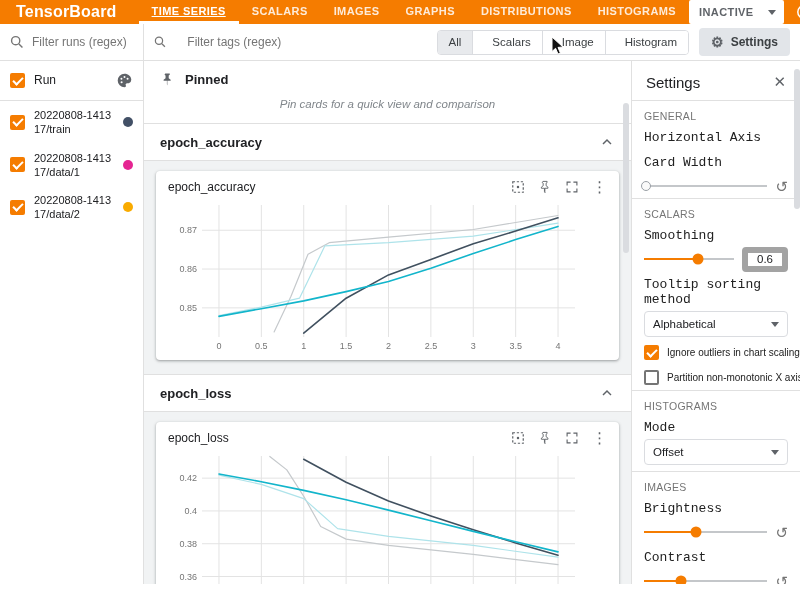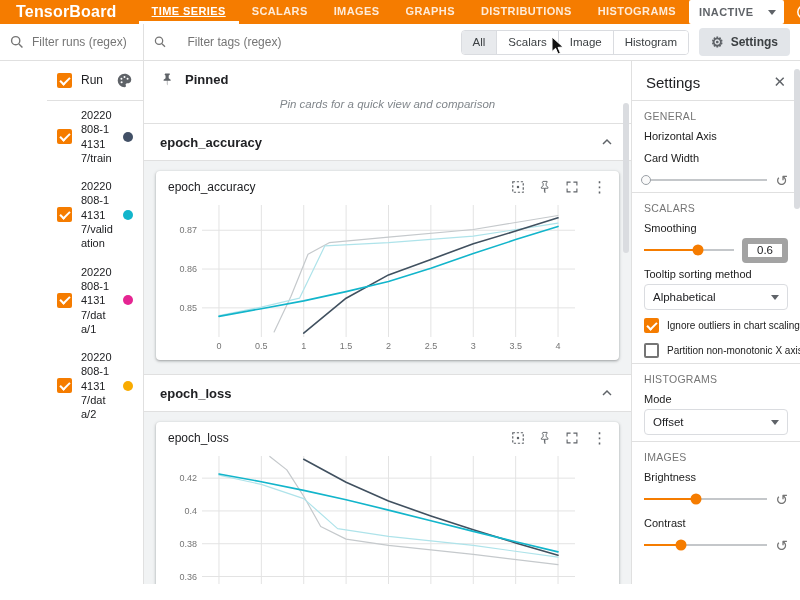--- a/index.html
+++ b/index.html
@@ -25,35 +25,35 @@
   .content-col { flex:1; display:flex; flex-direction:column; min-width:0; }
   .body-row { flex:1; display:flex; min-height:0; }
   .cards-area { flex:1; min-width:0; border-right:1px solid #e0e0e0; position:relative; overflow:hidden; background:#fff; }
   .settings-panel { width:168px; flex:none; padding:0 12px; position:relative; overflow:hidden; background:#fff; }
 
   
   .search-row { height:37px; flex:none; display:flex; align-items:center; gap:8px; padding:0 10px; border-bottom:1px solid #e0e0e0; }
   .search-row svg { flex:none; }
   input.filter { border:none; outline:none; width:100%; font-size:12px; font-family:inherit; color:#202124; background:transparent; }
   input.filter::placeholder { color:#757575; }
-  .run-row { display:flex; align-items:center; gap:9px; padding:7px 10px; font-size:11px; color:#202124; cursor:pointer;margin-left:47px; }
+  .run-row { display:flex; align-items:center; gap:9px; padding:7px 10px; font-size:11px; color:#202124; cursor:pointer; }
   .run-row.master { height:40px; border-bottom:1px solid #e0e0e0; font-size:12px; }
   .run-label { flex:1; line-height:1.3; word-break:break-all; max-width:96px; }
   .dot { width:10px; height:10px; border-radius:50%; flex:none; margin-left:auto; }
 
   .checkbox { width:15px; height:15px; border-radius:2px; flex:none; position:relative; cursor:pointer; }
   .checkbox.checked { background:#f57c00; }
   .checkbox.checked::after { content:""; position:absolute; left:4.5px; top:1.5px; width:4px; height:8px;
                              border:solid #fff; border-width:0 2px 2px 0; transform:rotate(45deg); }
   .checkbox.un { border:2px solid #757575; background:#fff; }
 
   
   .toolbar { height:37px; flex:none; display:flex; align-items:center; gap:10px; padding:0 10px; border-bottom:1px solid #e0e0e0; }
   .tag-search { flex:1; display:flex; align-items:center; gap:21px; min-width:0; }
-  .toggle-group { display:flex; height:25px; border:1px solid #dadce0; border-radius:4px; overflow:hidden; flex:none; }
+  .toggle-group { display:flex; height:25px; border:1px solid #dadce0; border-radius:4px; overflow:hidden; flex:none;gap:8px; }
   .toggle-btn { padding:0 11px; display:flex; align-items:center; font-size:11.5px; color:#3c4043; background:#fff;
                 border-right:1px solid #dadce0; cursor:pointer; white-space:nowrap; }
   .toggle-btn:last-child { border-right:none; }
   .toggle-btn.selected { background:#e8eaed; }
   .settings-btn { height:28px; display:flex; align-items:center; gap:7px; padding:0 12px; border:none; border-radius:4px;
                   background:#e2e5e9; font-family:inherit; font-size:12px; font-weight:bold; color:#3c4043; cursor:pointer; flex:none; }
   .settings-btn .gear { font-size:14px; color:#5f6368; }
 
   
   .pinned-header { display:flex; align-items:center; gap:10px; padding:11px 16px 6px; font-size:13px; font-weight:bold; color:#202124; }
@@ -69,21 +69,21 @@
   .card-tools .tool { cursor:pointer; display:flex; align-items:center; }
   .kebab { font-size:15px; color:#5f6368; line-height:1; cursor:pointer; }
   .chart { height:158px; width:100%; }
   .vscroll-thumb { position:absolute; top:42px; right:2px; width:6px; height:150px; border-radius:3px; background:#dadce0; }
 
   
   .sp-head { display:flex; align-items:center; justify-content:space-between; padding:12px 2px 9px; font-size:15px; color:#202124; }
   .close { font-size:15px; color:#5f6368; cursor:pointer; }
   hr.div { border:none; border-top:1px solid #e0e0e0; margin:0 -12px; }
   .sp-section-title { font-size:10.5px; letter-spacing:.3px; color:#757575; padding:9px 0 2px; }
-  .sp-label { font-size:11px; color:#212121; padding:6px 0 4px; }
+  .sp-label { font-size:13px; color:#212121; padding:6px 0 4px;font-family:Liberation Mono, monospace; }
   .select { height:26px; border:1px solid #dadce0; border-radius:4px; display:flex; align-items:center; justify-content:space-between;
             padding:0 8px; font-size:11.5px; color:#202124; cursor:pointer; margin-bottom:3px; }
   .select .caret { width:0; height:0; border-left:4px solid transparent; border-right:4px solid transparent; border-top:5px solid #5f6368; }
   .slider-row { display:flex; align-items:center; gap:8px; height:24px; }
   .slider { flex:1; height:2px; background:#c4c7ca; position:relative; cursor:pointer; }
   .slider .fill { position:absolute; left:0; top:0; height:2px; background:#f57c00; }
   .slider .thumb { position:absolute; top:50%; width:11px; height:11px; border-radius:50%; background:#f57c00;
                    transform:translate(-50%,-50%); }
   .slider .thumb.hollow { background:#fafafa; border:1px solid #9aa0a6; width:10px; height:10px; }
   .slider.gray .fill { background:transparent; }
@@ -144,25 +144,20 @@
         <circle cx="6.4" cy="8" r="1.2" fill="#fff"></circle>
           <circle cx="10" cy="5.8" r="1.2" fill="#fff"></circle>
         <circle cx="13.6" cy="8" r="1.2" fill="#fff"></circle>
           <circle cx="6.6" cy="12" r="1.2" fill="#fff"></circle>
       </svg>
     </div>
     <div class="run-row">
       <span class="checkbox checked"></span>
       <span class="run-label">20220808-141317/train</span>
       <span class="dot" style="background: rgb(66, 80, 102);"></span>
-    </div>
-    <div class="run-row">
-      <span class="checkbox checked"></span>
-      <span class="run-label">20220808-141317/validation</span>
-      <span class="dot" style="background: rgb(18, 181, 203);"></span>
     </div>
     <div class="run-row">
       <span class="checkbox checked"></span>
       <span class="run-label">20220808-141317/data/1</span>
       <span class="dot" style="background: rgb(229, 37, 146);"></span>
     </div>
     <div class="run-row">
       <span class="checkbox checked"></span>
       <span class="run-label">20220808-141317/data/2</span>
       <span class="dot" style="background: rgb(249, 171, 0);"></span>

